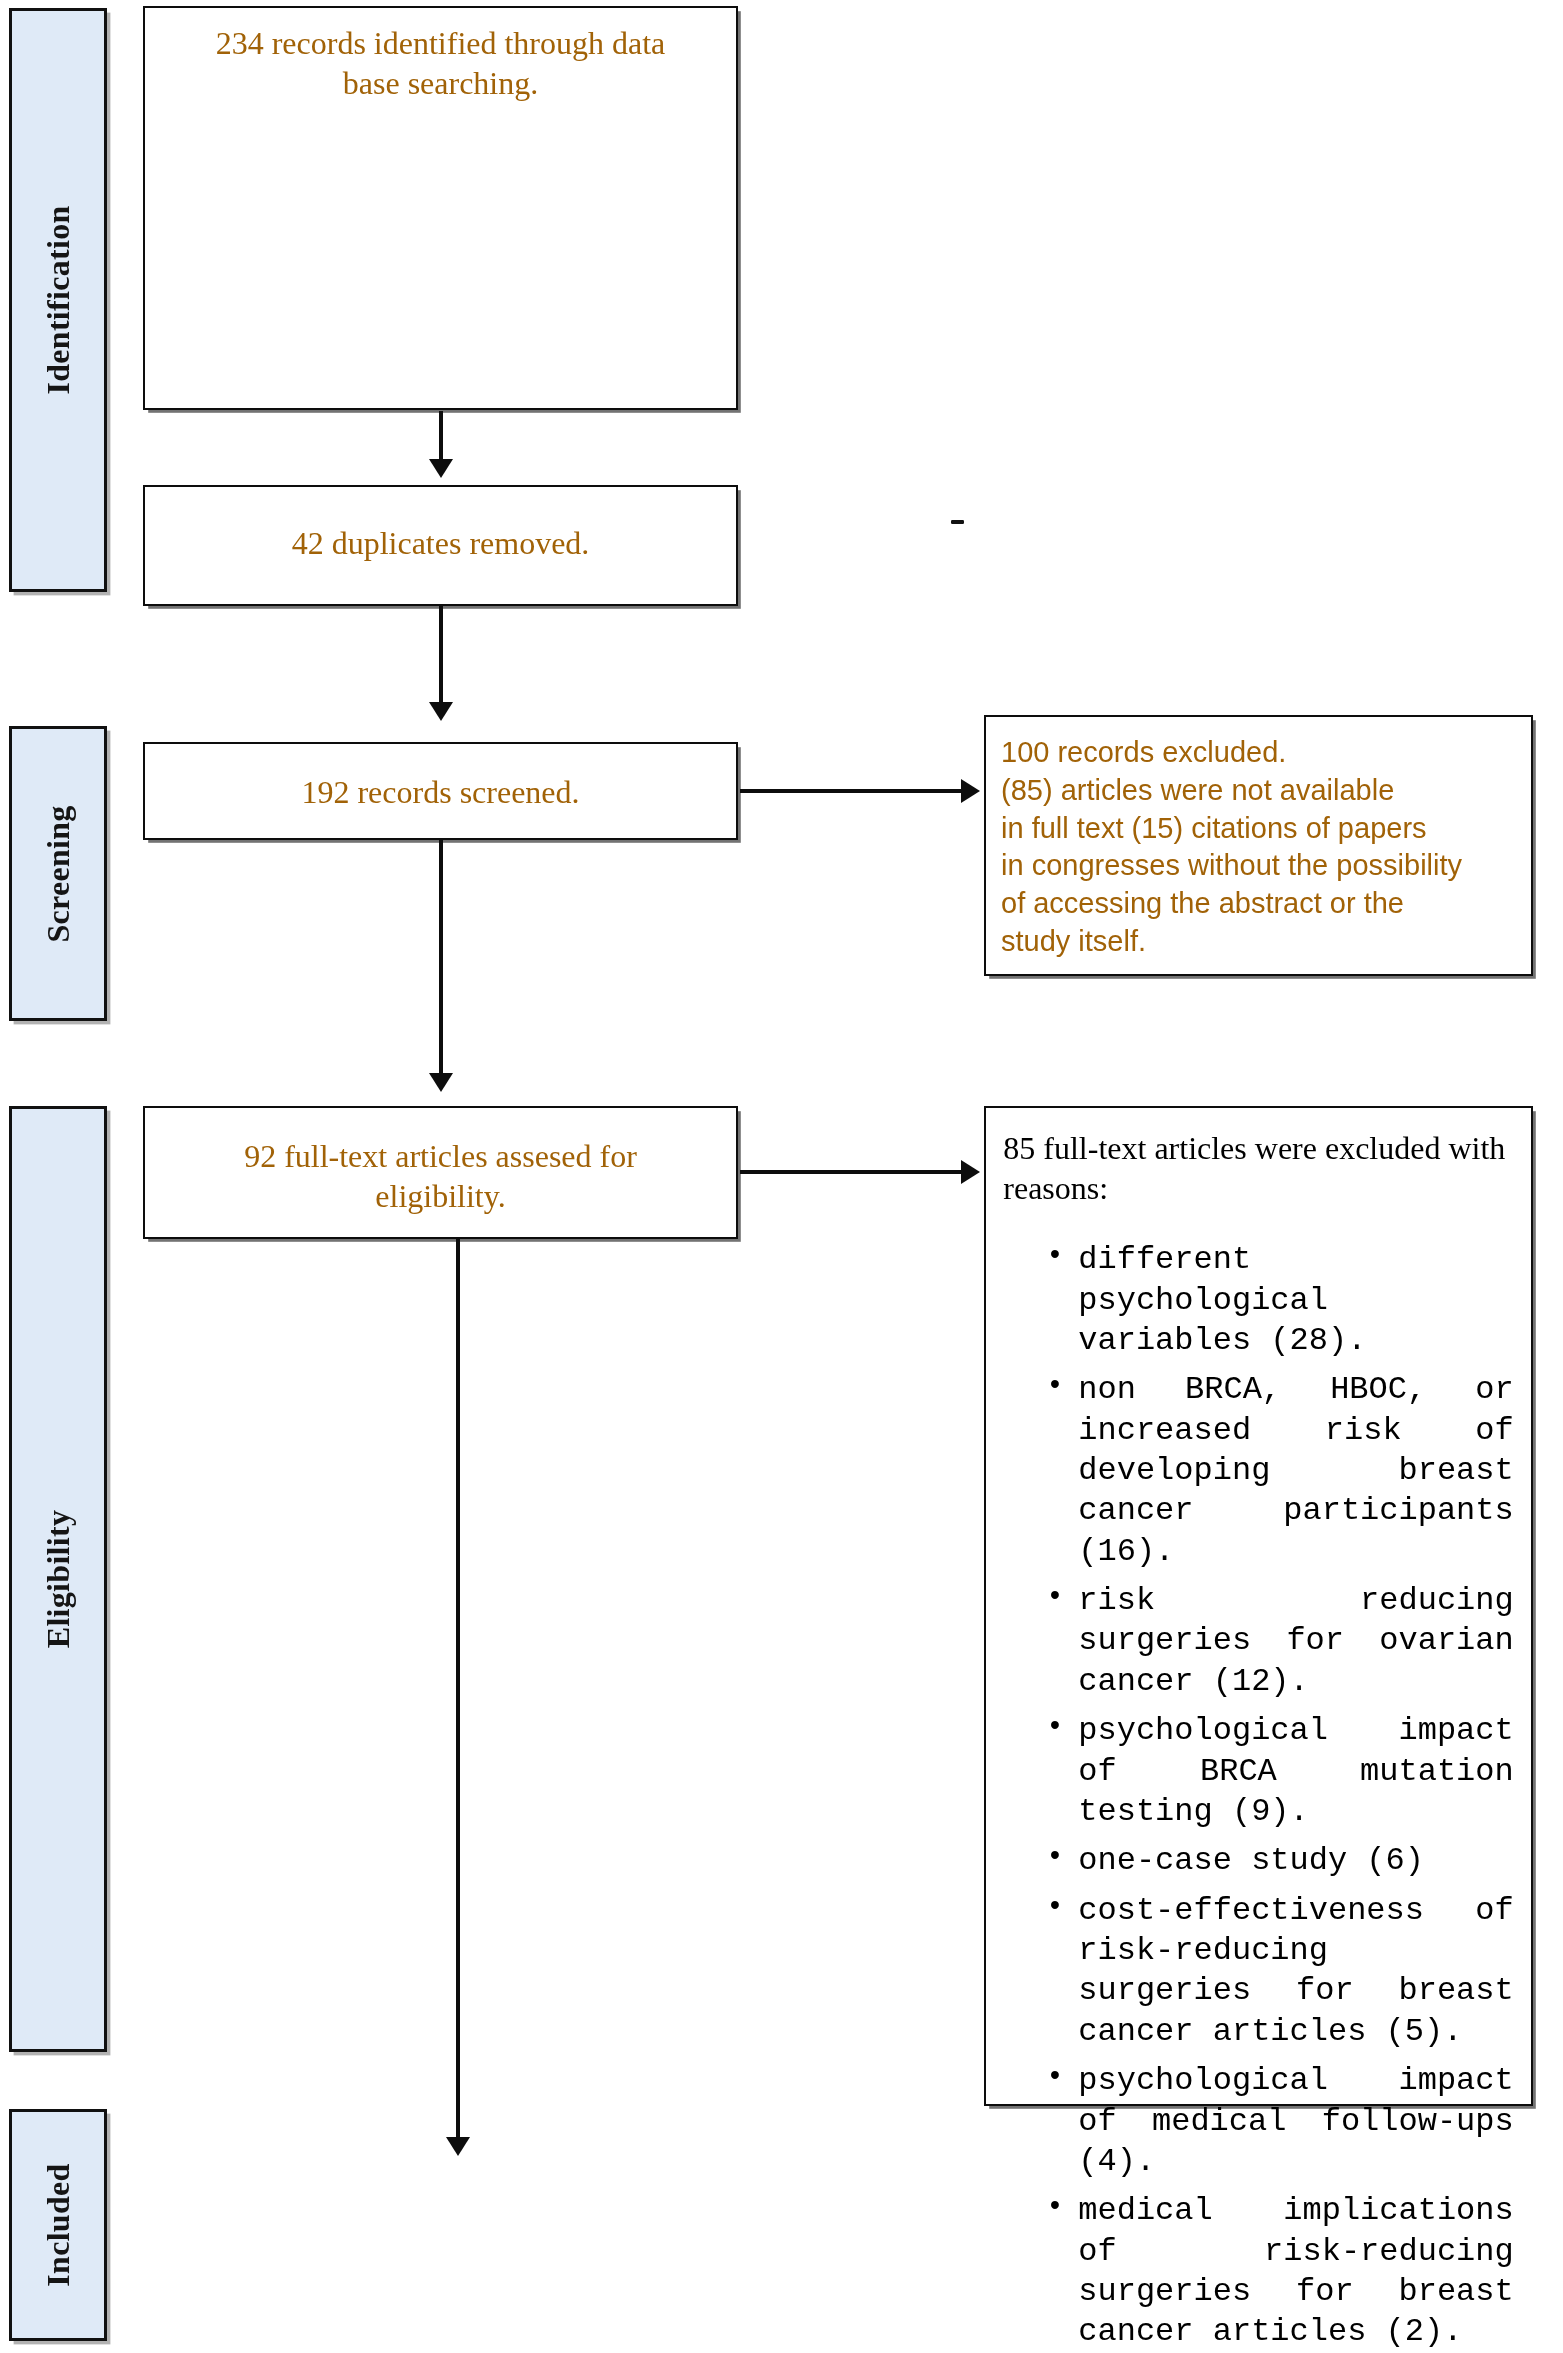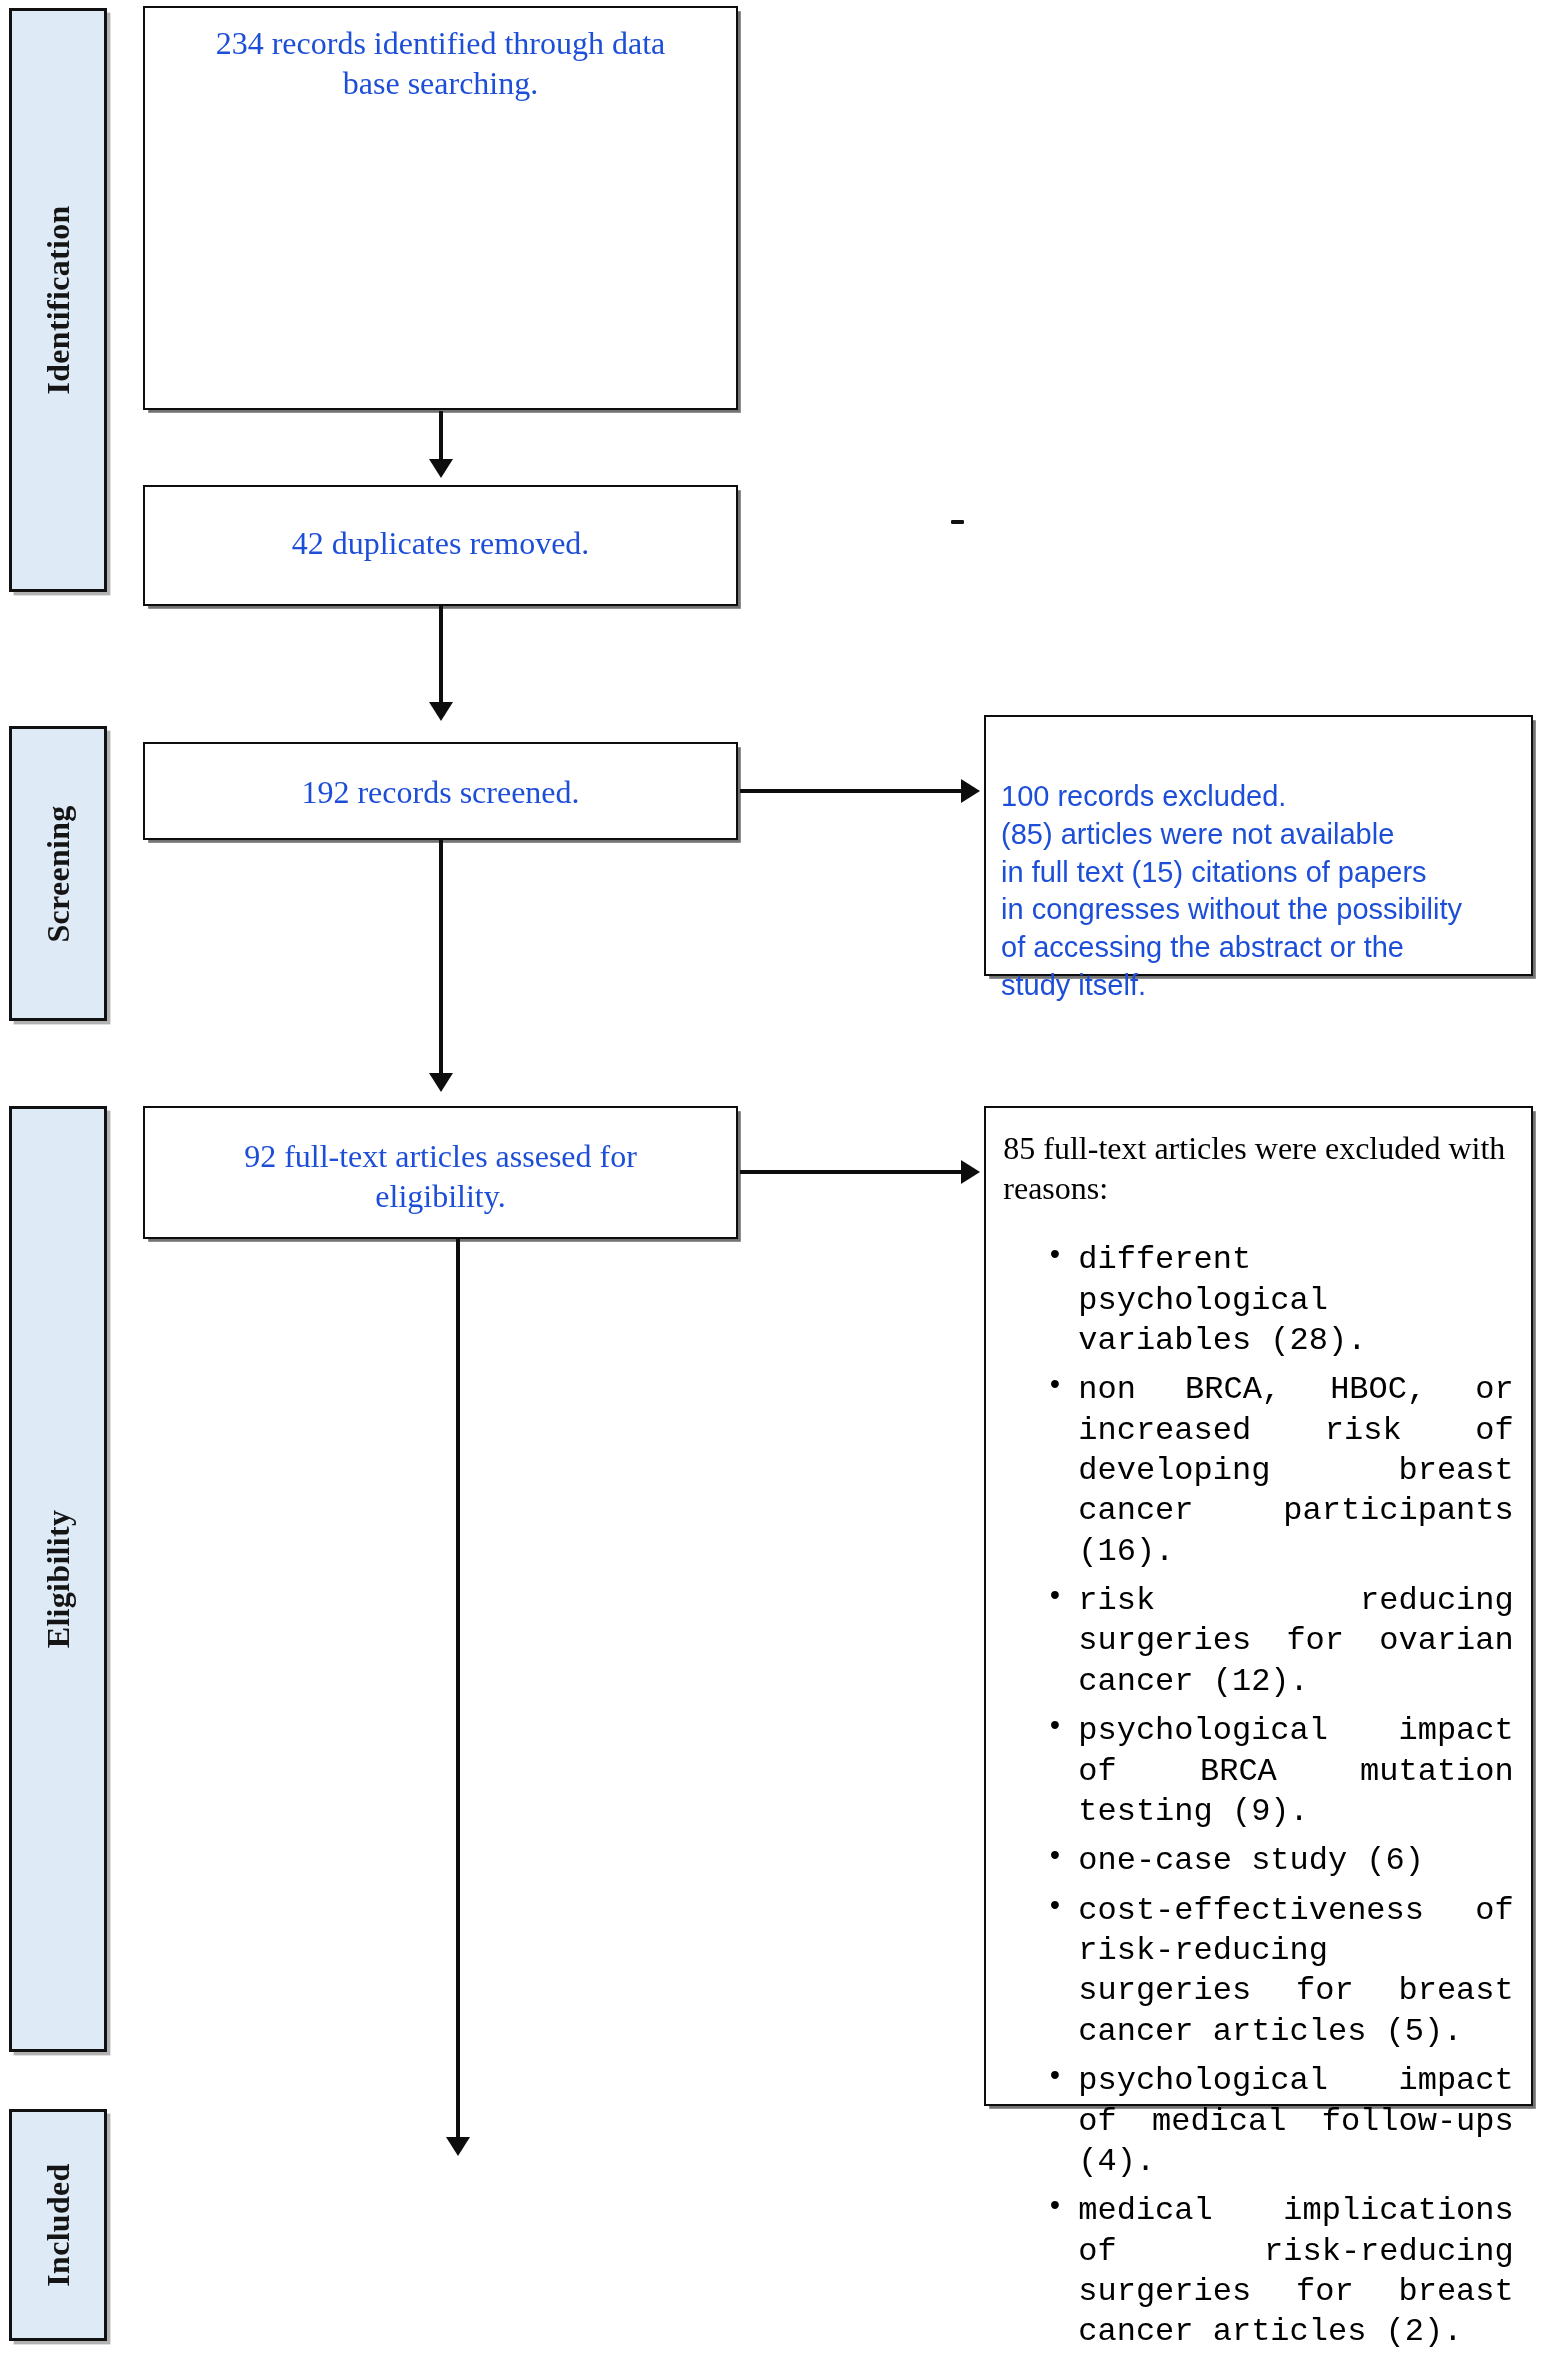--- a/index.html
+++ b/index.html
@@ -48,35 +48,34 @@
     background: #ffffff;
     border: 2.9px solid #0d0d0d;
     box-shadow: 4px 4px 0 -1.2px rgba(0,0,0,0.55);
     padding: 15px 19.6px;
   }
   .flow-box .box-text {
     font-family: "Liberation Serif", "DejaVu Serif", serif;
     font-size: 32px;
     line-height: 1.26;
     text-align: center;
-    color: #1d4ed8;
+    color: #a16207;
     white-space: pre-line;
   }
   .flow-box .box-text.sources {
     margin-top: 26.5px;
   }
 
   
   .flow-box.sans .box-text {
     font-family: "Liberation Sans", "DejaVu Sans", sans-serif;
     text-align: left;
     font-size: 29px;
     line-height: 1.30;
     font-weight: 400;
-    margin-top: 44px;
   }
 
   
   .flow-box.reasons .reasons-head {
     font-family: "Liberation Serif", "DejaVu Serif", serif;
     font-size: 32px;
     line-height: 1.26;
     text-align: left;
     margin-bottom: 32px;
   }

